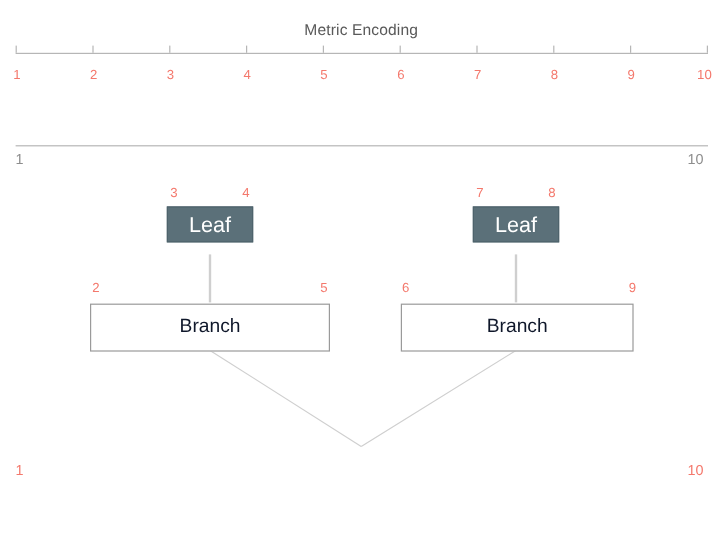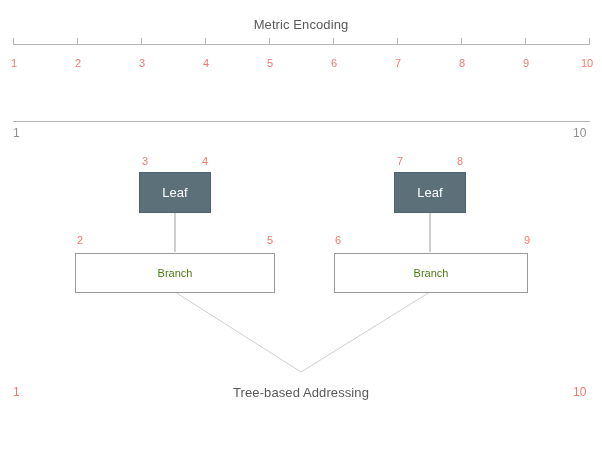--- a/index.html
+++ b/index.html
@@ -80,41 +80,41 @@
     left: 13px;
     top: 121px;
     width: 577px;
     height: 1px;
     background: #b6b6b6;
   }
 
   
   .leaf-box {
     position: absolute;
-    height: 41px;
+    height: 30px;
     background: #5b7079;
     border: 1px solid #4e636c;
     box-sizing: border-box;
     display: flex;
     align-items: center;
     justify-content: center;
     color: #ffffff;
-    font-size: 13px;
+    font-size: 18px;
   }
   .branch-box {
     position: absolute;
     height: 40px;
     background: #ffffff;
     border: 1px solid #9a9a9a;
     box-sizing: border-box;
     display: flex;
     align-items: center;
     justify-content: center;
-    color: #4d7c0f;
-    font-size: 11px;
+    color: #0f172a;
+    font-size: 16px;
   }
   .root-box {
     position: absolute;
     left: 13px;
     top: 410px;
     width: 577px;
     height: 42px;
     background: #f05a4f;
     display: flex;
     align-items: center;
@@ -201,19 +201,18 @@
   <div class="branch-box" style="left:75px; top:253px; width:200px;">
     <span>Branch</span>
   </div>
 
   <div class="node-num" style="left:338px; top:234px;">6</div>
   <div class="node-num" style="left:527px; top:234px;">9</div>
   <div class="branch-box" style="left:334px; top:253px; width:194px;">
     <span>Branch</span>
   </div>
 
-  <div class="section-title" style="top:385px;">Tree-based Addressing</div>
 
   <div class="red-edge-label" style="left:13px; top:385px;">1</div>
   <div class="red-edge-label" style="left:573px; top:385px;">10</div>
 
 
 </div>
 
 </body></html>

